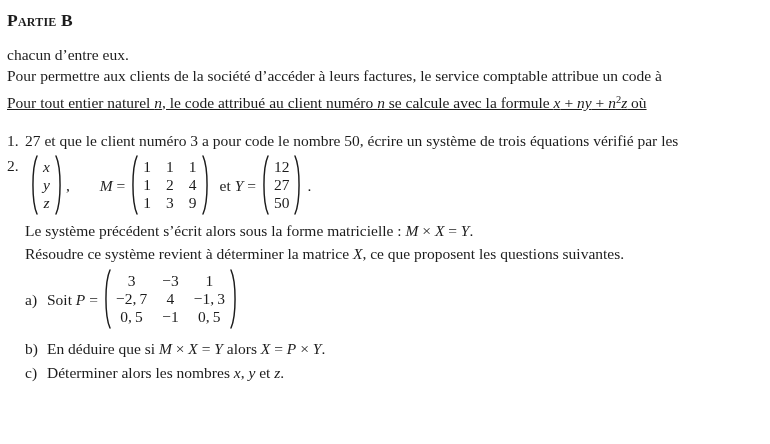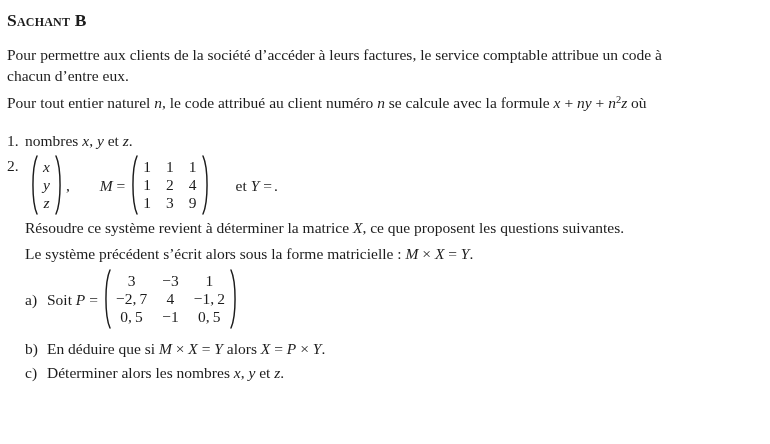--- a/index.html
+++ b/index.html
@@ -13,35 +13,35 @@
   .page { padding: 9px 5px 0 7px; width: 770px; }
   .title {
     font-weight: 700;
     font-variant-caps: small-caps;
     font-size: 17.5px;
     line-height: 22px;
     letter-spacing: 0.2px;
   }
   .line { line-height: 21px; white-space: nowrap; }
   .para.p1 { margin-top: 13px; }
-  .para.p2 { margin-top: 6px; }
+  .para.p2 { margin-top: 6px; text-decoration: underline; }
   sup { font-size: 10.5px; line-height: 0; vertical-align: 5px; }
   i { font-style: italic; }
 
   .item { display: flex; align-items: flex-start; }
   .item1 { margin-top: 17px; }
   .item2 { margin-top: 4px; }
   .ilabel { width: 18px; flex: none; line-height: 21px; }
   .ibody { flex: 1 1 auto; min-width: 0; }
 
   
   .mline { display: flex; align-items: center; white-space: nowrap; }
   .mline .mtext { line-height: 21px; }
   .gapM { margin-left: 30px; }
-  .gapEt { margin-left: 23px; font-family: Liberation Serif, serif; }
+  .gapEt { margin-left: 7px; font-family: Liberation Serif, serif; }
   .tail { margin-left: 2px; }
 
   .matrix { display: inline-flex; align-items: stretch; margin: 0 3px 0 5px; }
   .paren { width: 8px; flex: none; display: block; }
   .paren svg { width: 100%; height: 100%; display: block; }
   .paren path {
     fill: none; stroke: #1c1c1c; stroke-width: 1.45;
     vector-effect: non-scaling-stroke; stroke-linecap: round;
   }
   .cells {
@@ -61,35 +61,35 @@
   .subb { margin-top: 9px; }
   .subc { margin-top: 3px; }
   .slabel { width: 22px; flex: none; line-height: 21px; }
   .suba .slabel { align-self: center; }
 </style>
 </head>
 <body>
 
 <div class="page">
 
-  <div class="title">Sachant B</div>
+  <div class="title">Partie B</div>
 
   <div class="para p1">
+    <div class="line">chacun d’entre eux.</div>
     <div class="line">Pour permettre aux clients de la société d’accéder à leurs factures, le service comptable attribue un code à</div>
-    <div class="line">chacun d’entre eux.</div>
   </div>
 
   <div class="para p2">
     <div class="line">Pour tout entier naturel <i>n</i>, le code attribué au client numéro <i>n</i> se calcule avec la formule <i>x</i> + <i>ny</i> + <i>n</i><sup>2</sup><i>z</i> où</div>
   </div>
 
   <div class="item item1">
     <div class="ilabel">1.</div>
     <div class="ibody">
-      <div class="line">nombres <i>x</i>, <i>y</i> et <i>z</i>.</div>
+      <div class="line">27 et que le client numéro 3 a pour code le nombre 50, écrire un système de trois équations vérifié par les</div>
     </div>
   </div>
 
   <div class="item item2">
     <div class="ilabel">2.</div>
     <div class="ibody">
 
       <div class="mline">
 
         <span class="matrix m-italic">
@@ -132,44 +132,61 @@
           </span>
           <span class="paren">
               <svg viewBox="0 0 8 60" preserveAspectRatio="none">
                 <path d="M1 1 C6.4 13 6.4 47 1 59"></path>
               </svg>
             </span>
         </span>
 
         <span class="mtext gapEt">et <i>Y</i> =</span>
 
+        <span class="matrix">
+          <span class="paren">
+              <svg viewBox="0 0 8 60" preserveAspectRatio="none">
+                <path d="M7 1 C1.6 13 1.6 47 7 59"></path>
+              </svg>
+            </span>
+          <span class="cells cols1">
+            <span>12</span>
+            <span>27</span>
+            <span>50</span>
+          </span>
+          <span class="paren">
+              <svg viewBox="0 0 8 60" preserveAspectRatio="none">
+                <path d="M1 1 C6.4 13 6.4 47 1 59"></path>
+              </svg>
+            </span>
+        </span>
 
         <span class="mtext tail">.</span>
       </div>
 
+      <div class="line l2">Le système précédent s’écrit alors sous la forme matricielle : <i>M</i> × <i>X</i> = <i>Y</i>.</div>
       <div class="line l3">Résoudre ce système revient à déterminer la matrice <i>X</i>, ce que proposent les questions suivantes.</div>
-      <div class="line l2">Le système précédent s’écrit alors sous la forme matricielle : <i>M</i> × <i>X</i> = <i>Y</i>.</div>
 
       <div class="sub suba">
         <div class="slabel">a)</div>
         <div class="mline">
           <span class="mtext">Soit <i>P</i> =</span>
           <span class="matrix">
             <span class="paren">
                 <svg viewBox="0 0 8 60" preserveAspectRatio="none">
                   <path d="M7 1 C1.6 13 1.6 47 7 59"></path>
                 </svg>
               </span>
             <span class="cells cols3">
               <span>3</span>
               <span>−3</span>
               <span>1</span>
               <span>−2, 7</span>
               <span>4</span>
-              <span>−1, 2</span>
+              <span>−1, 3</span>
               <span>0, 5</span>
               <span>−1</span>
               <span>0, 5</span>
             </span>
             <span class="paren">
                 <svg viewBox="0 0 8 60" preserveAspectRatio="none">
                   <path d="M1 1 C6.4 13 6.4 47 1 59"></path>
                 </svg>
               </span>
           </span>

